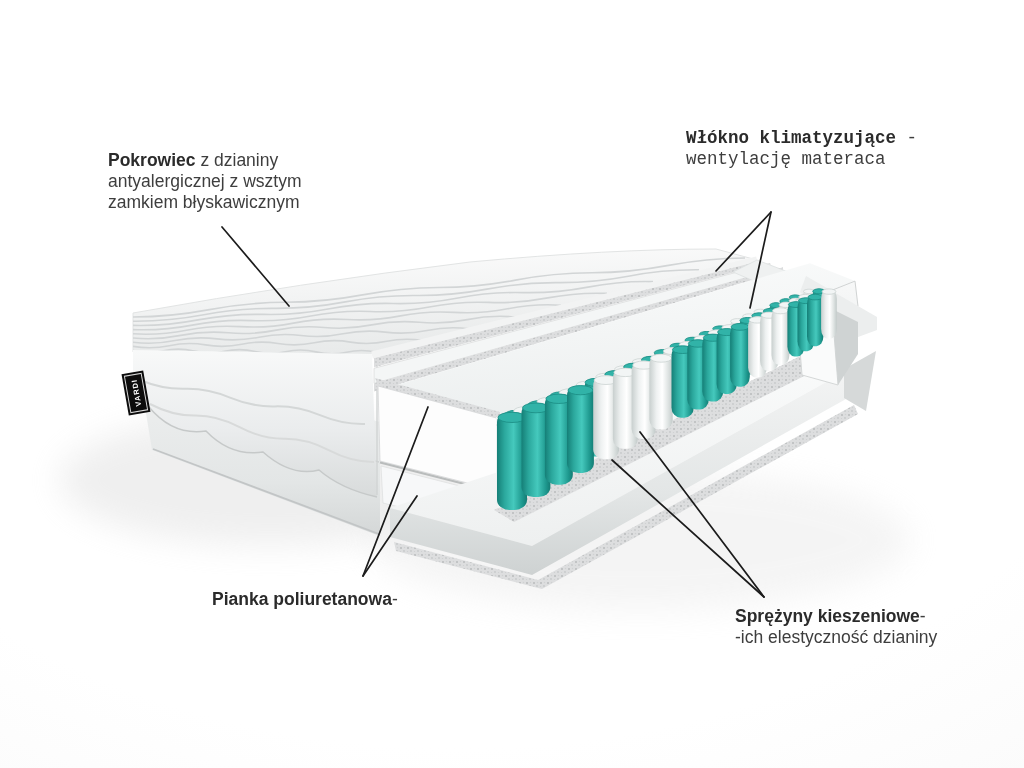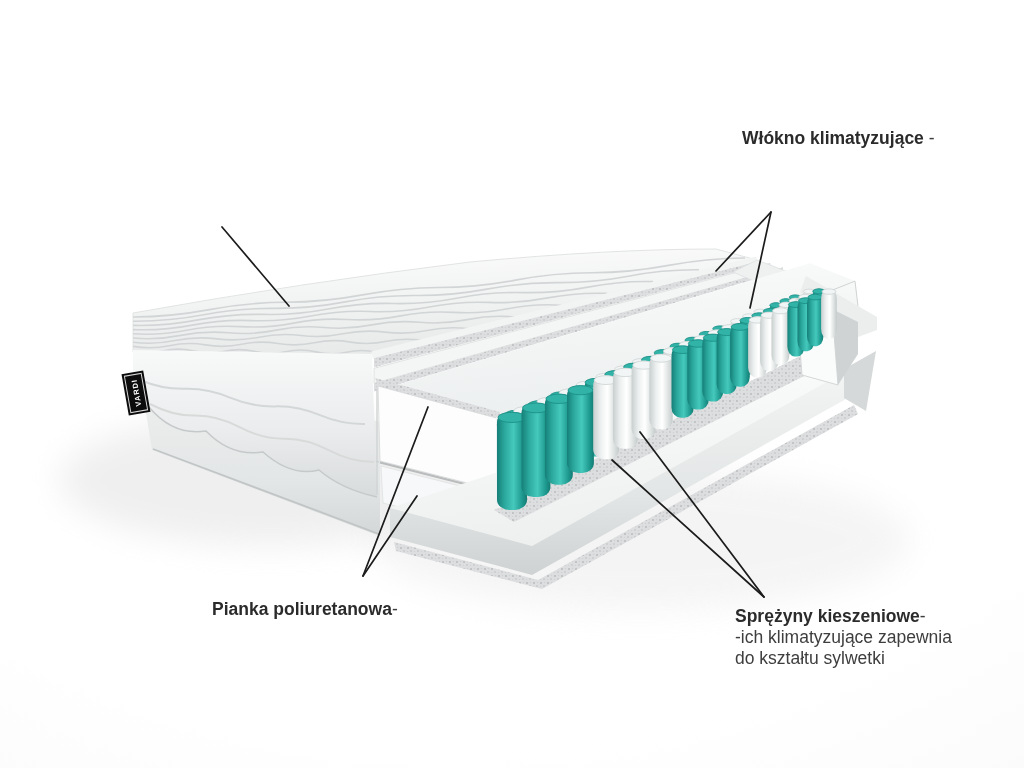--- a/index.html
+++ b/index.html
@@ -6,22 +6,22 @@
   .stage{
     position:relative;width:1024px;height:768px;overflow:hidden;
     background:radial-gradient(130% 120% at 45% 35%, #ffffff 52%, #f4f4f4 100%);
     font-family:"Liberation Sans", sans-serif;
   }
   svg{position:absolute;left:0;top:0;}
   .lbl{position:absolute;font-size:17.5px;line-height:21px;color:#3e3e3e;}
   .lbl b{color:#2b2b2b;font-weight:bold;}
   .lbl .line{display:block;white-space:pre-wrap;}
   .lbl-cover{left:108px;top:150px;width:240px;}
-  .lbl-fiber{left:742px;top:128px;width:240px;}
-  .lbl-foam{left:212px;top:589px;width:230px;margin-top:10px;}
+  .lbl-fiber{left:686px;top:128px;width:240px;font-family:Liberation Mono, monospace;}
+  .lbl-foam{left:212px;top:589px;width:230px;}
   .lbl-springs{left:735px;top:582px;width:250px;margin-top:24px;}
   .tag{
     position:absolute;left:125px;top:372px;width:22px;height:42px;
     background:#0c0c0c;transform:rotate(-10deg);padding:0;box-sizing:border-box;
   }
   .tag .inner{
     position:absolute;left:2px;top:2px;right:2px;bottom:2px;
     border:1px solid #d8d8d8;display:flex;align-items:center;justify-content:center;
   }
   .tag .vtext{
@@ -286,28 +286,33 @@
       <line x1="764" y1="597" x2="640" y2="432"></line>
     </g>
   </svg>
 
   <div class="tag">
     <div class="inner">
       <span class="vtext">VARDI</span>
     </div>
   </div>
 
+  <div class="lbl lbl-cover">
+    <span class="line"><b>Pokrowiec</b><span> z dzianiny</span></span>
+    <span class="line">antyalergicznej z wsztym</span>
+    <span class="line">zamkiem błyskawicznym</span>
+  </div>
 
   <div class="lbl lbl-fiber">
     <span class="line"><b>Włókno klimatyzujące</b><span> -</span></span>
+    <span class="line">wentylację materaca</span>
   </div>
 
   <div class="lbl lbl-foam">
     <span class="line"><b>Pianka poliuretanowa</b><span>-</span></span>
   </div>
 
   <div class="lbl lbl-springs">
     <span class="line"><b>Sprężyny kieszeniowe</b><span>-</span></span>
-    <span class="line">-ich klimatyzujące zapewnia</span>
-    <span class="line">do kształtu sylwetki</span>
+    <span class="line">-ich elestyczność dzianiny</span>
   </div>
 
 </div>
 
 </body></html>

